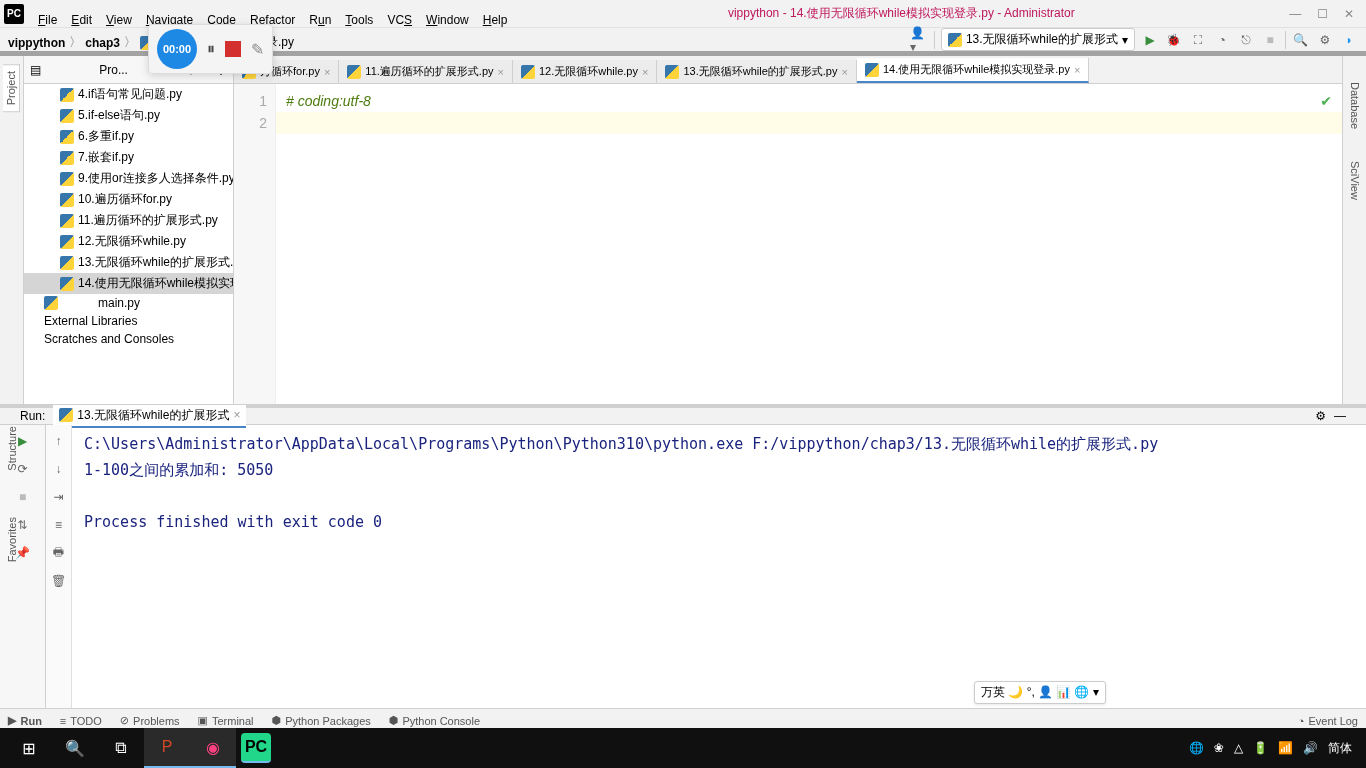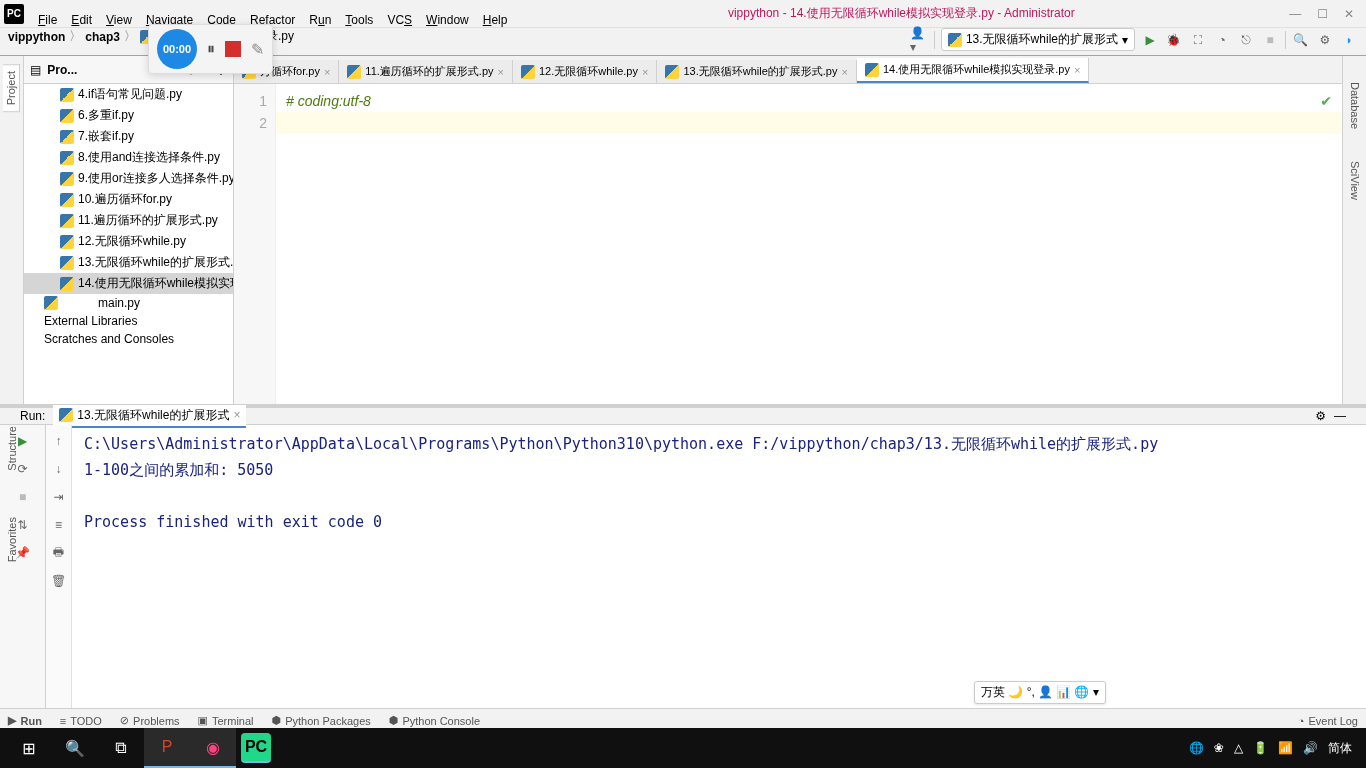--- a/index.html
+++ b/index.html
@@ -8,21 +8,21 @@
 
 .titlebar { height: 28px; background: #f2f2f2; display: flex; align-items: center; padding: 0 4px; border-bottom: 1px solid #e0e0e0; }
 .app-logo { width: 20px; height: 20px; background: #000; color: #fff; display: flex; align-items: center; justify-content: center; font-size: 10px; font-weight: bold; border-radius: 2px; margin-right: 8px; }
 .menubar { display: flex; gap: 2px; }
 .menu-item { padding: 2px 6px; cursor: pointer; margin-top: 12px; }
 .menu-item u { text-decoration: underline; }
 .title-text { flex: 1; text-align: center; color: #be185d; font-size: 12px; }
 .win-controls { display: flex; gap: 16px; padding-right: 8px; color: #888; }
 
 
-.navrow { height: 28px; display: flex; align-items: flex-start; background: #f2f2f2; border-bottom: 1px solid #a3a3a3; padding: 0 8px; }
+.navrow { height: 28px; display: flex; align-items: flex-end; background: #f2f2f2; border-bottom: 5px solid #a3a3a3; padding: 0 8px; }
 .breadcrumb { display: flex; align-items: center; gap: 4px; font-weight: bold; flex: 1; }
 .bc-sep { color: #aaa; }
 .toolbar-right { display: flex; align-items: center; gap: 6px; }
 .run-config { border: 1px solid #ccc; padding: 2px 6px; border-radius: 3px; display: flex; align-items: center; gap: 4px; background: #fff; }
 .tb-icon { width: 18px; height: 18px; display: inline-flex; align-items: center; justify-content: center; color: #666; }
 
 
 .record-overlay { position: absolute; top: 24px; left: 148px; background: #f4f4f4; border: 1px solid #ddd; border-radius: 4px; box-shadow: 0 2px 8px rgba(0,0,0,0.15); display: flex; align-items: center; padding: 4px 8px; gap: 10px; z-index: 100; }
 .rec-timer { background: #1e88e5; color: #fff; width: 40px; height: 40px; border-radius: 50%; display: flex; align-items: center; justify-content: center; font-size: 11px; font-weight: bold; }
 .rec-pause { color: #444; font-size: 16px; }
@@ -30,21 +30,21 @@
 .rec-pen { color: #888; font-size: 16px; }
 
 
 .ide-body { display: flex; height: 348px; position: relative; }
 .left-gutter { width: 24px; background: #f2f2f2; border-right: 1px solid #d0d0d0; display: flex; flex-direction: column; align-items: center; padding-top: 8px; }
 .vtab { writing-mode: vertical-rl; transform: rotate(180deg); font-size: 11px; color: #555; padding: 6px 2px; cursor: pointer; }
 .vtab.active { background: #fff; border: 1px solid #ccc; border-right: none; }
 
 .project-panel { width: 210px; background: #fff; border-right: 1px solid #d0d0d0; display: flex; flex-direction: column; }
 .proj-header { height: 28px; border-bottom: 1px solid #d0d0d0; display: flex; align-items: center; padding: 0 6px; gap: 6px; background: #f7f7f7; }
-.proj-title { font-weight: bold; flex: 1; }
+.proj-title { font-weight: normal; flex: 1; text-align: center; }
 .proj-tree { flex: 1; overflow: auto; }
 .tree-item { padding: 2px 0 2px 36px; display: flex; align-items: center; gap: 4px; cursor: pointer; white-space: nowrap; }
 .tree-item.selected { background: #d5d5d5; }
 .tree-item.level1 { padding-left: 20px; gap: 40px; }
 .py-icon { width: 14px; height: 14px; background: linear-gradient(135deg,#3776ab 50%,#ffd43b 50%); border-radius: 2px; flex-shrink: 0; }
 
 .editor-area { flex: 1; display: flex; flex-direction: column; background: #fff; }
 .editor-tabs { height: 28px; background: #f2f2f2; border-bottom: 1px solid #d0d0d0; display: flex; align-items: flex-end; overflow: hidden; }
 .etab { padding: 4px 8px; display: flex; align-items: center; gap: 4px; border-right: 1px solid #d0d0d0; background: #ececec; font-size: 11px; cursor: pointer; white-space: nowrap; }
 .etab.active { background: #fff; border-bottom: 2px solid #4a86c7; }
@@ -165,29 +165,29 @@
       <span>≡</span>
       <span>⋮</span>
     </div>
     <div class="proj-tree" id="proj-tree">
         <div class="tree-item">
           <span class="py-icon"></span>
           <span>4.if语句常见问题.py</span>
         </div>
         <div class="tree-item">
           <span class="py-icon"></span>
+          <span>5.if-else语句.py</span>
+        </div>
+        <div class="tree-item">
+          <span class="py-icon"></span>
           <span>6.多重if.py</span>
         </div>
         <div class="tree-item">
           <span class="py-icon"></span>
           <span>7.嵌套if.py</span>
-        </div>
-        <div class="tree-item">
-          <span class="py-icon"></span>
-          <span>8.使用and连接选择条件.py</span>
         </div>
         <div class="tree-item">
           <span class="py-icon"></span>
           <span>9.使用or连接多人选择条件.py</span>
         </div>
         <div class="tree-item">
           <span class="py-icon"></span>
           <span>10.遍历循环for.py</span>
         </div>
         <div class="tree-item">

